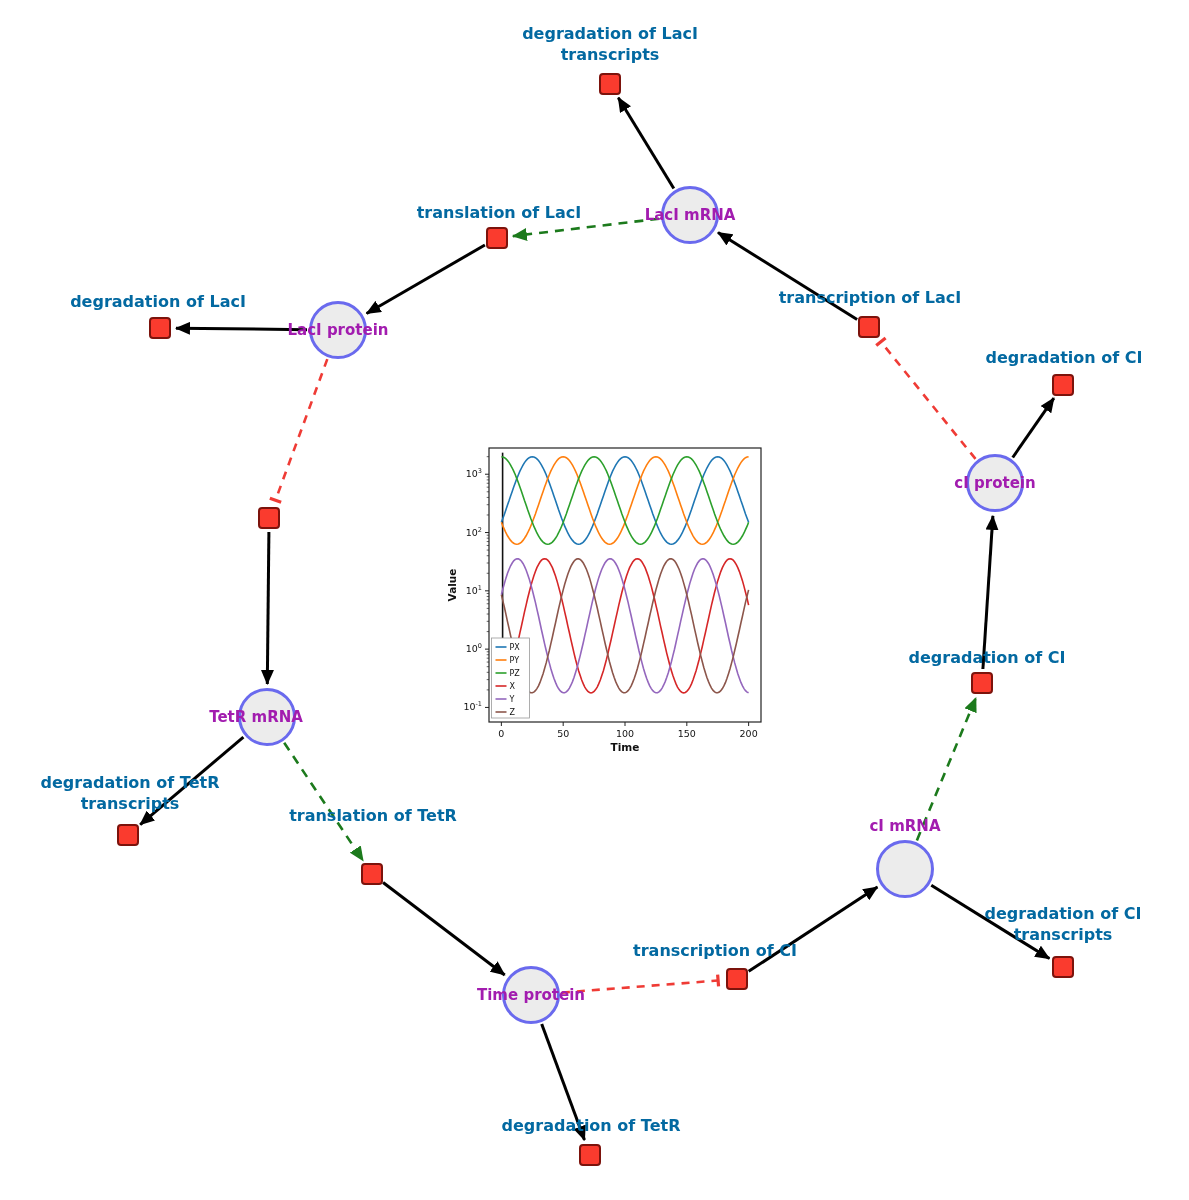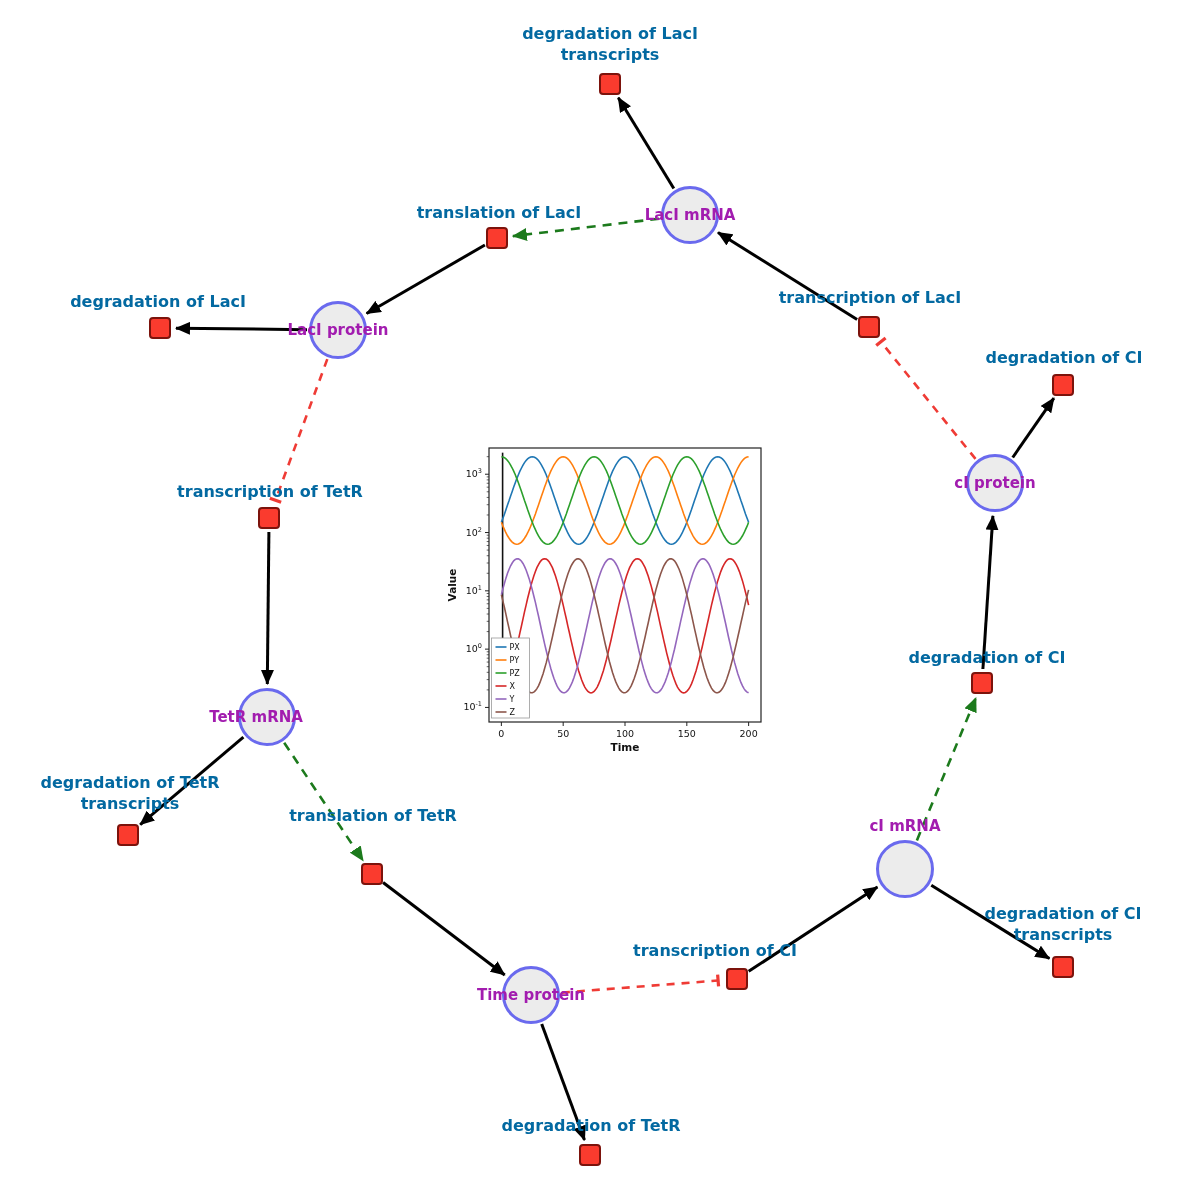--- a/index.html
+++ b/index.html
@@ -96,23 +96,20 @@
       </div>
       <div class="reaction-node" style="left: 160px; top: 328px;"></div>
       <div class="reaction-label" style="left: 158px; top: 302px;">
         <div>degradation of LacI</div>
       </div>
       <div class="reaction-node" style="left: 1063px; top: 385px;"></div>
       <div class="reaction-label" style="left: 1064px; top: 358px;">
         <div>degradation of CI</div>
       </div>
       <div class="reaction-node" style="left: 269px; top: 518px;"></div>
-      <div class="reaction-label" style="left: 270px; top: 492px;">
-        <div>transcription of TetR</div>
-      </div>
       <div class="reaction-node" style="left: 982px; top: 683px;"></div>
       <div class="reaction-label" style="left: 987px; top: 658px;">
         <div>degradation of CI</div>
       </div>
       <div class="reaction-node" style="left: 128px; top: 835px;"></div>
       <div class="reaction-label" style="left: 130px; top: 793px;">
         <div>degradation of TetR</div>
         <div>transcripts</div>
       </div>
       <div class="reaction-node" style="left: 372px; top: 874px;"></div>

